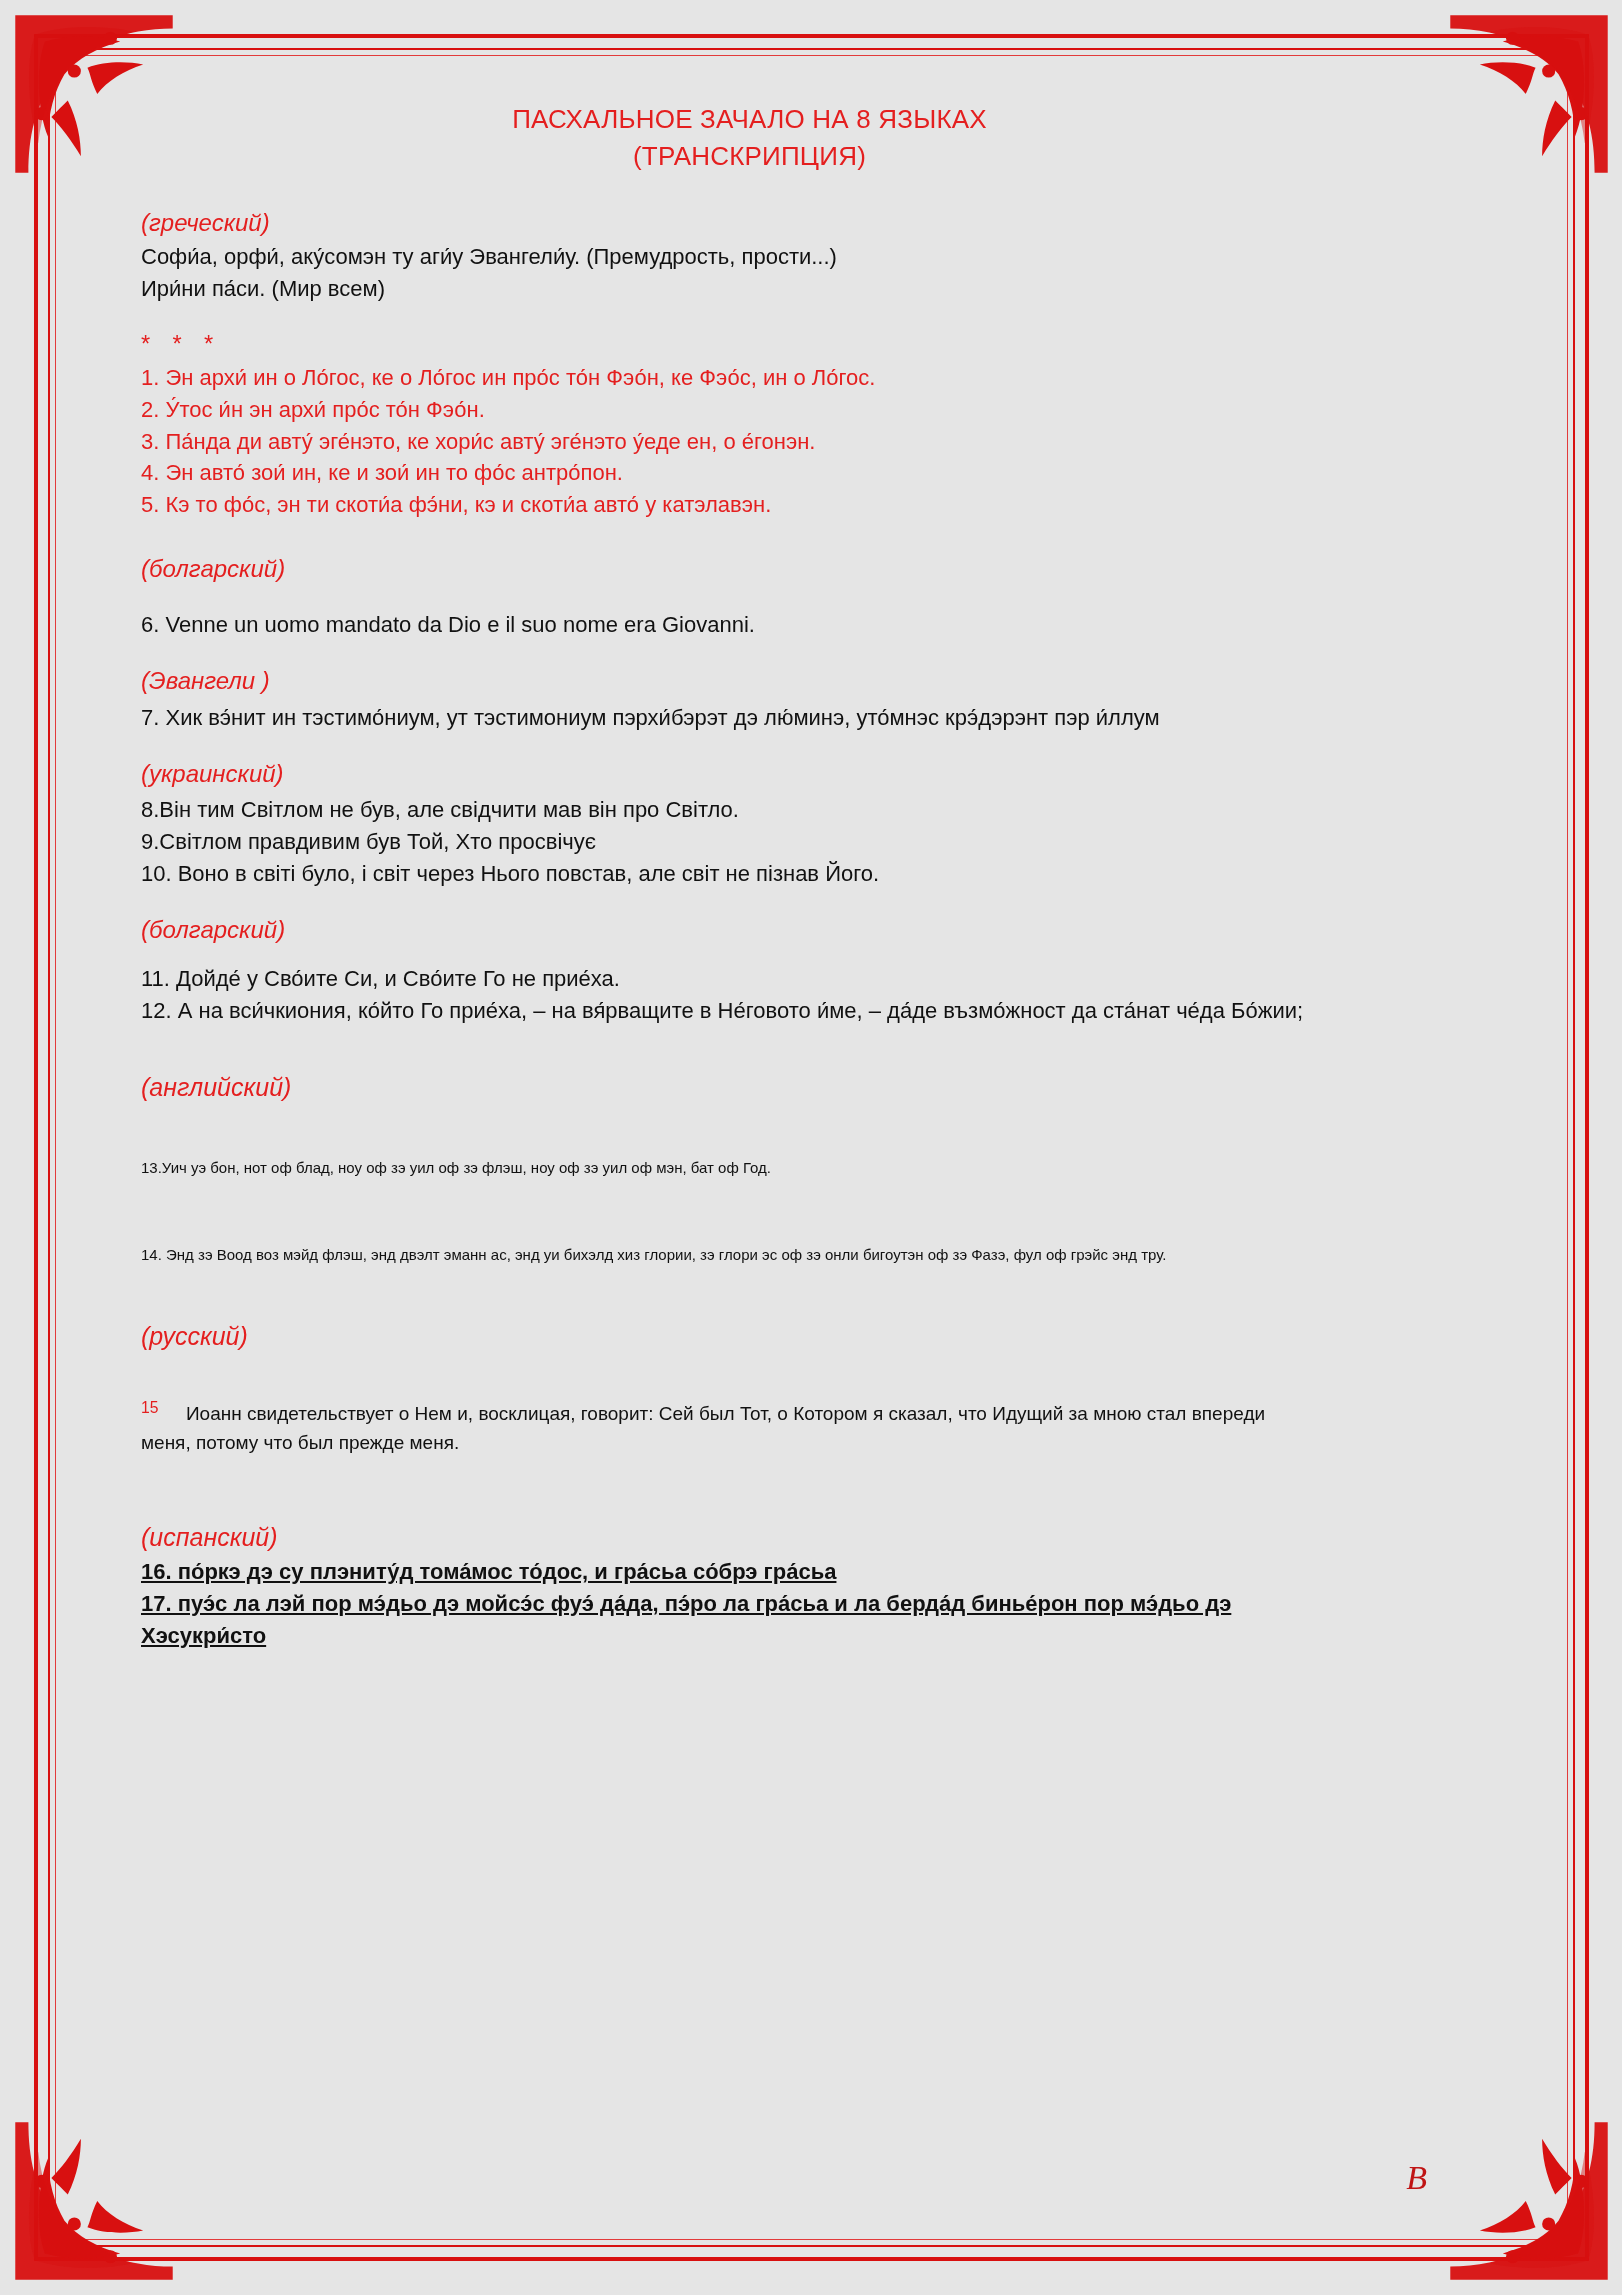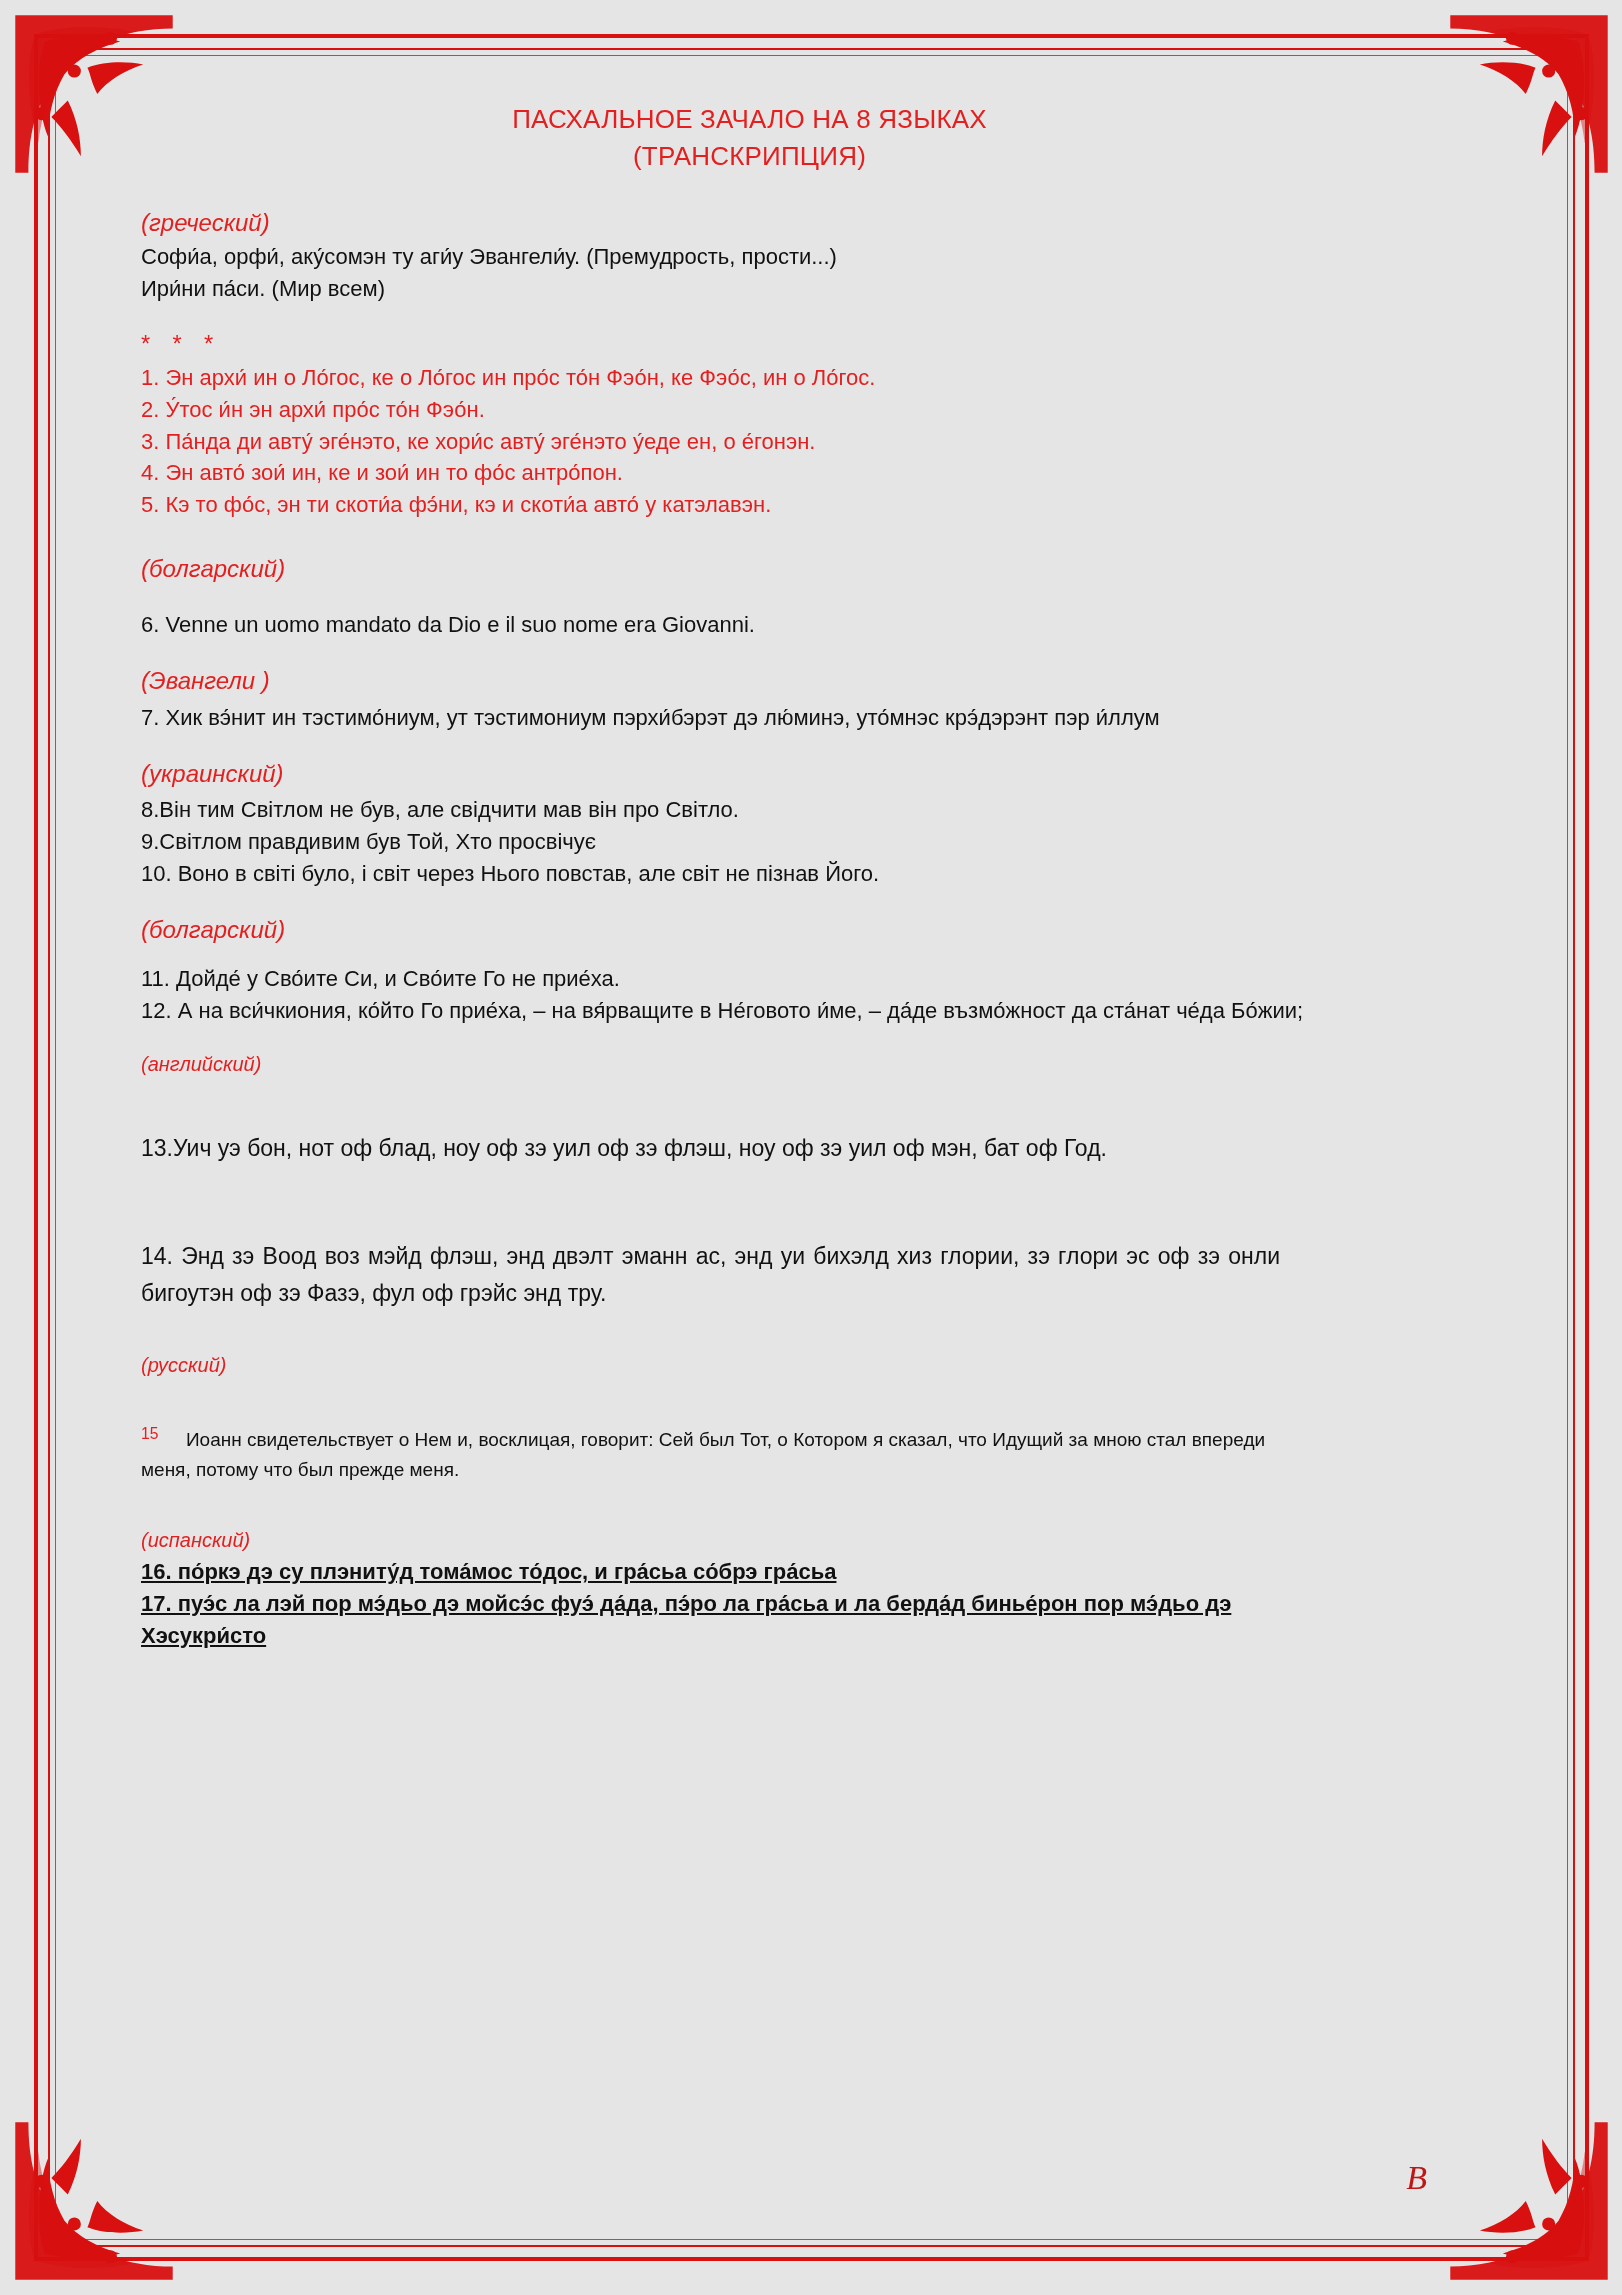--- a/index.html
+++ b/index.html
@@ -79,21 +79,21 @@
     letter-spacing: 0.2px;
   }
   .title .l2 { display: block; }
 
   .lang {
     color: #e41f1f;
     font-style: italic;
     font-size: 24px;
     margin: 0;
   }
-  .lang.small { font-size: 20px; }
+  .lang.small { font-size: 25px; margin-top: 20px; }
 
   .line {
     font-size: 22px;
     line-height: 1.45;
     margin: 0;
     color: #111;
   }
   .r { color: #e41f1f; }
 
   .stars {
@@ -102,21 +102,21 @@
     letter-spacing: 7.9px;
     margin: 0;
   }
 
   .sp-6  { height: 3.9px; }
   .sp-10 { height: 6.5px; }
   .sp-22 { height: 14.4px; }
   .sp-30 { height: 19.6px; }
   .sp-40 { height: 26px; }
   .sp-52 { height: 34px; }
-  .eng { font-size: 23px; line-height: 1.6; text-align: justify; margin-top: 34px; }
+  .eng { font-size: 15px; line-height: 1.6; text-align: justify; margin-top: 34px; }
   .eng-wrap { width: 1139px; }
 
   .rus {
     font-size: 19px;
     line-height: 1.55;
     color: #111;
   }
   .rus .vnum {
     color: #e41f1f;
     font-size: 15.7px;

